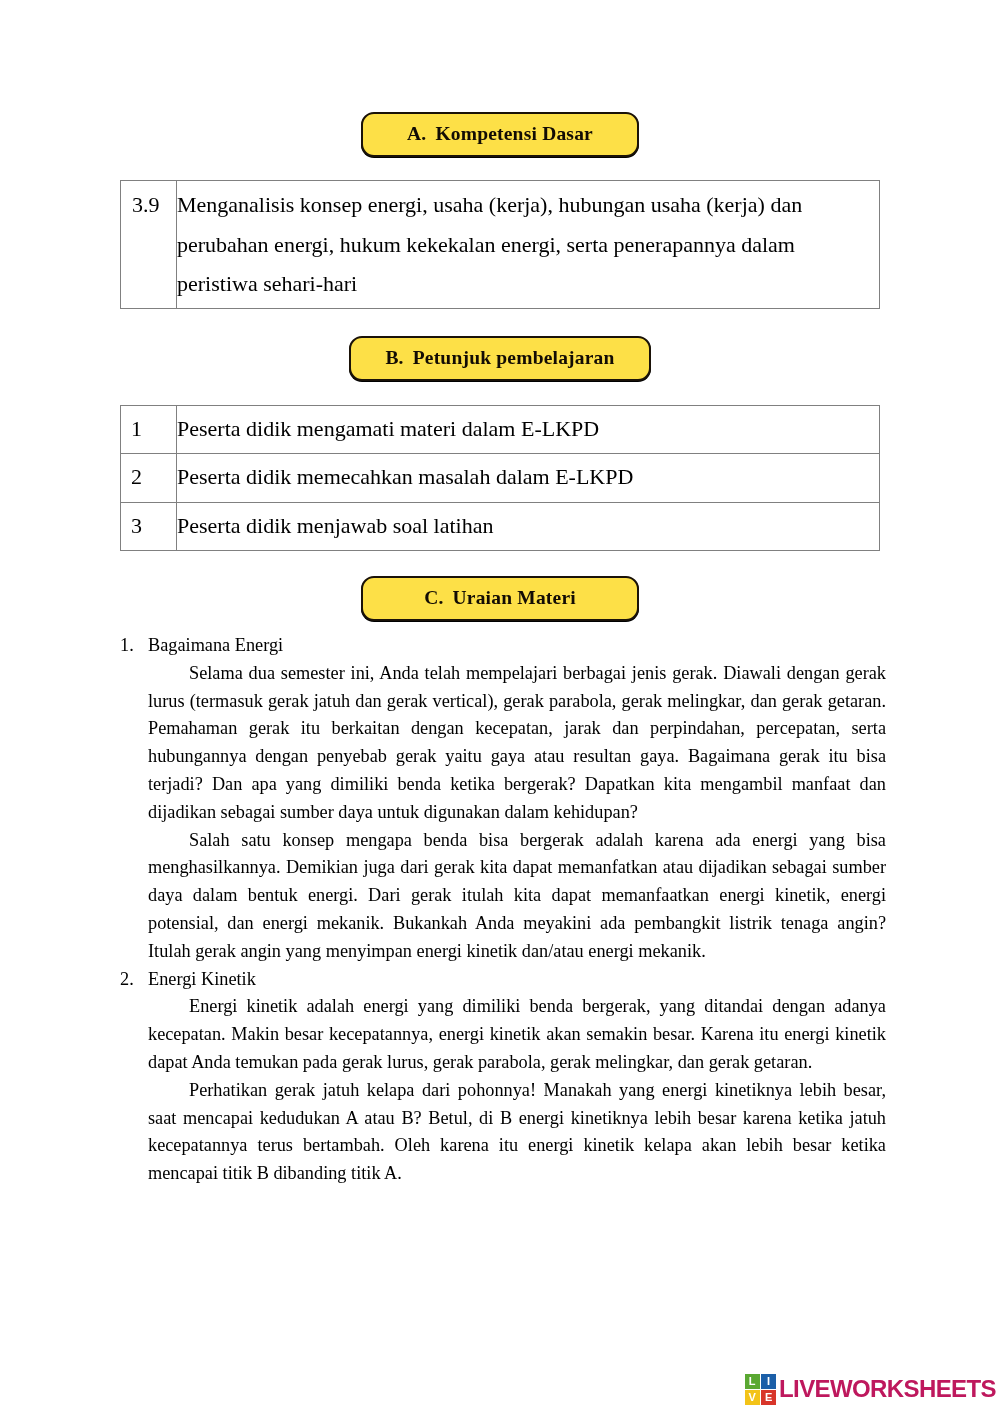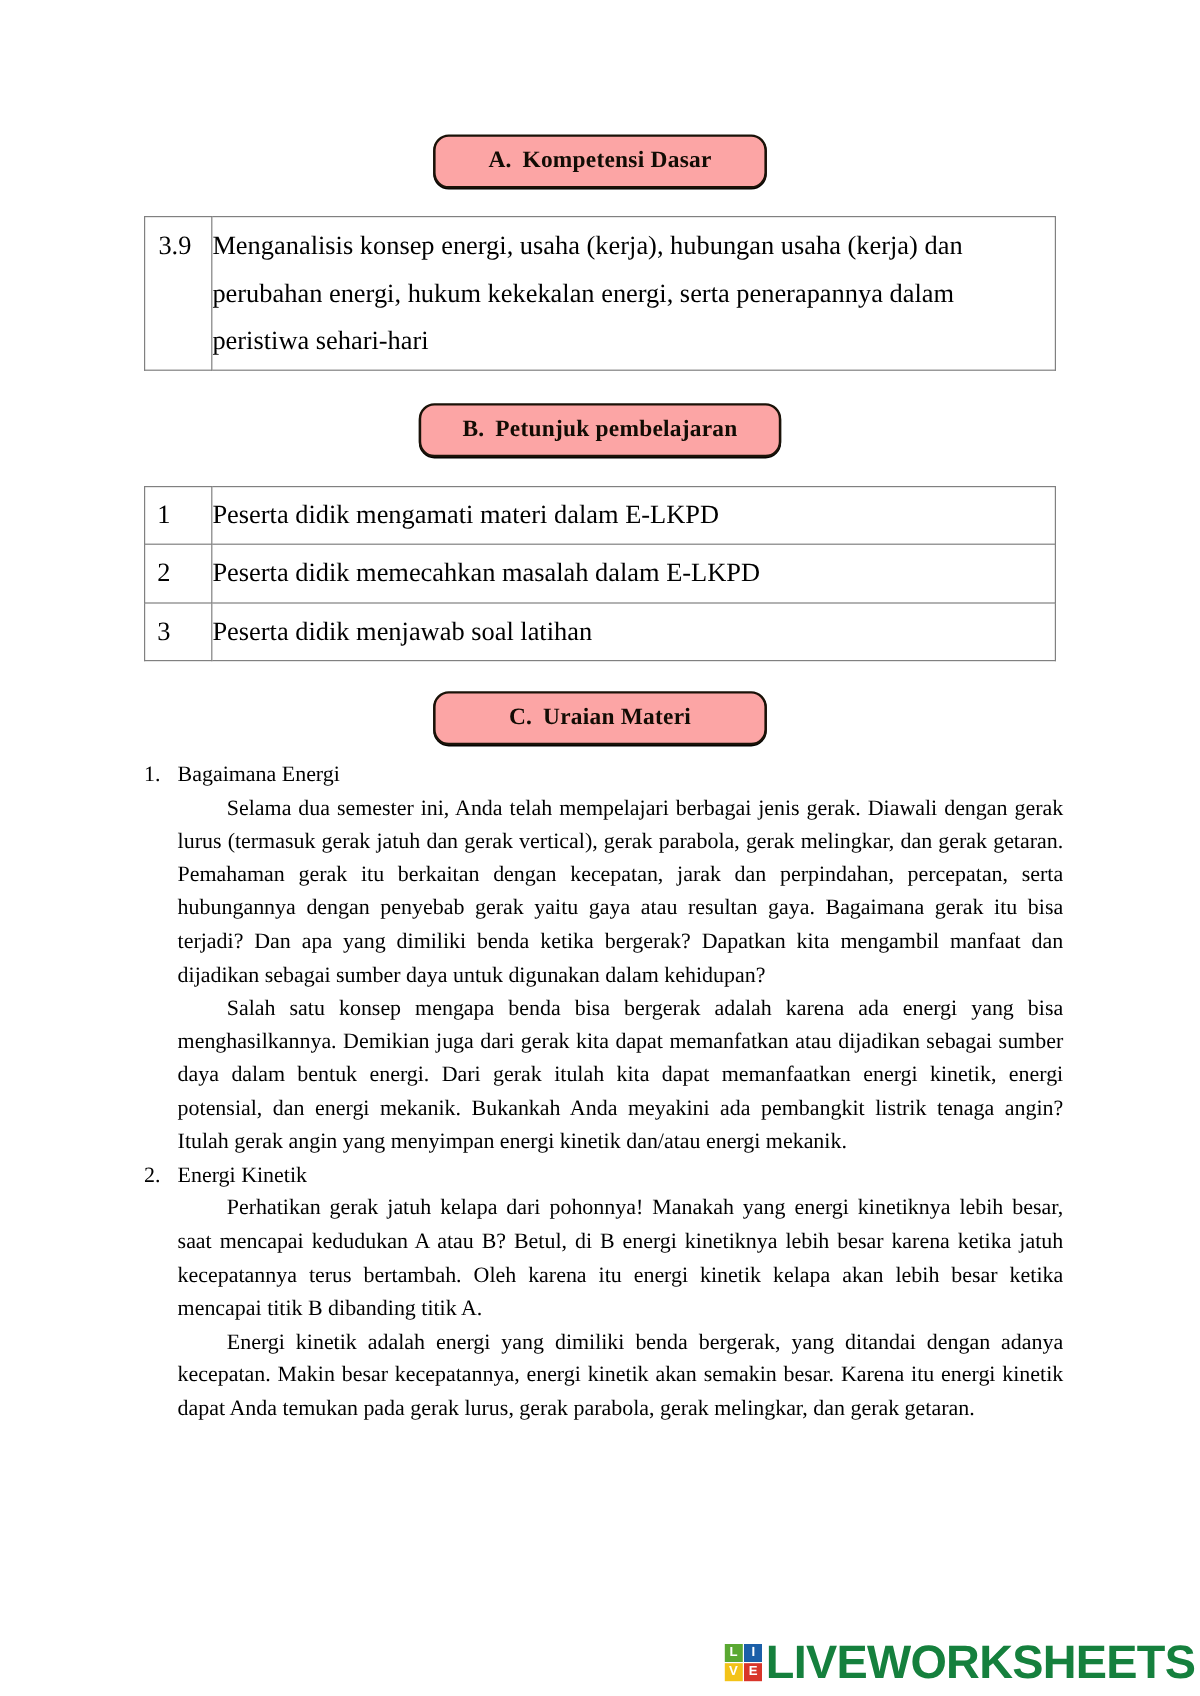--- a/index.html
+++ b/index.html
@@ -25,21 +25,21 @@
     padding: 0;
   }
 
   
   .section-header-wrap {
     display: flex;
     justify-content: center;
   }
   .section-header {
     display: inline-block;
-    background: #fca5a5;
+    background: #fde047;
     border: 2px solid #1a1208;
     border-radius: 13px;
     box-shadow: 0 1px 0 #000;
     padding: 9px 34px 10px 34px;
     font-family: "Liberation Serif", "DejaVu Serif", serif;
     font-weight: bold;
     font-size: 19.5px;
     letter-spacing: 0.2px;
     color: #120c04;
     text-align: center;
@@ -133,23 +133,23 @@
     color: #ffffff;
     line-height: 1;
   }
   .lw-tile.t-l { background: #5aa832; }
   .lw-tile.t-i { background: #1b5fa8; }
   .lw-tile.t-v { background: #f3c318; }
   .lw-tile.t-e { background: #d8352a; }
   .lw-word {
     font-family: "Liberation Sans", "DejaVu Sans", sans-serif;
     font-weight: bold;
-    font-size: 39px;
+    font-size: 24px;
     letter-spacing: -0.6px;
-    color: #15803d;
+    color: #be185d;
     line-height: 1;
     text-align: center;
   }
 
   
   .sp-top { height: 112px; }
   .sp-a { height: 23px; }
   .sp-b { height: 27px; }
   .sp-c { height: 24px; }
   .sp-d { height: 25px; }
@@ -224,22 +224,22 @@
     </div>
 
     <p class="para">Selama dua semester ini, Anda telah mempelajari berbagai jenis gerak. Diawali dengan gerak lurus (termasuk gerak jatuh dan gerak vertical), gerak parabola, gerak melingkar, dan gerak getaran. Pemahaman gerak itu berkaitan dengan kecepatan, jarak dan perpindahan, percepatan, serta hubungannya dengan penyebab gerak yaitu gaya atau resultan gaya. Bagaimana gerak itu bisa terjadi? Dan apa yang dimiliki benda ketika bergerak? Dapatkan kita mengambil manfaat dan dijadikan sebagai sumber daya untuk digunakan dalam kehidupan?</p>
     <p class="para">Salah satu konsep mengapa benda bisa bergerak adalah karena ada energi yang bisa menghasilkannya. Demikian juga dari gerak kita dapat memanfatkan atau dijadikan sebagai sumber daya dalam bentuk energi. Dari gerak itulah kita dapat memanfaatkan energi kinetik, energi potensial, dan energi mekanik. Bukankah Anda meyakini ada pembangkit listrik tenaga angin? Itulah gerak angin yang menyimpan energi kinetik dan/atau energi mekanik.</p>
 
     <div class="list-item">
       <span class="marker">2.</span>
       <span class="label">Energi Kinetik</span>
     </div>
 
+    <p class="para">Energi kinetik adalah energi yang dimiliki benda bergerak, yang ditandai dengan adanya kecepatan. Makin besar kecepatannya, energi kinetik akan semakin besar. Karena itu energi kinetik dapat Anda temukan pada gerak lurus, gerak parabola, gerak melingkar, dan gerak getaran.</p>
     <p class="para">Perhatikan gerak jatuh kelapa dari pohonnya! Manakah yang energi kinetiknya lebih besar, saat mencapai kedudukan A atau B? Betul, di B energi kinetiknya lebih besar karena ketika jatuh kecepatannya terus bertambah. Oleh karena itu energi kinetik kelapa akan lebih besar ketika mencapai titik B dibanding titik A.</p>
-    <p class="para">Energi kinetik adalah energi yang dimiliki benda bergerak, yang ditandai dengan adanya kecepatan. Makin besar kecepatannya, energi kinetik akan semakin besar. Karena itu energi kinetik dapat Anda temukan pada gerak lurus, gerak parabola, gerak melingkar, dan gerak getaran.</p>
 
   </div>
 
   <div class="footer">
     <div class="lw-logo">
       <div class="lw-tiles">
         <span class="lw-tile t-l">L</span>
         <span class="lw-tile t-i">I</span>
         <span class="lw-tile t-v">V</span>
         <span class="lw-tile t-e">E</span>

